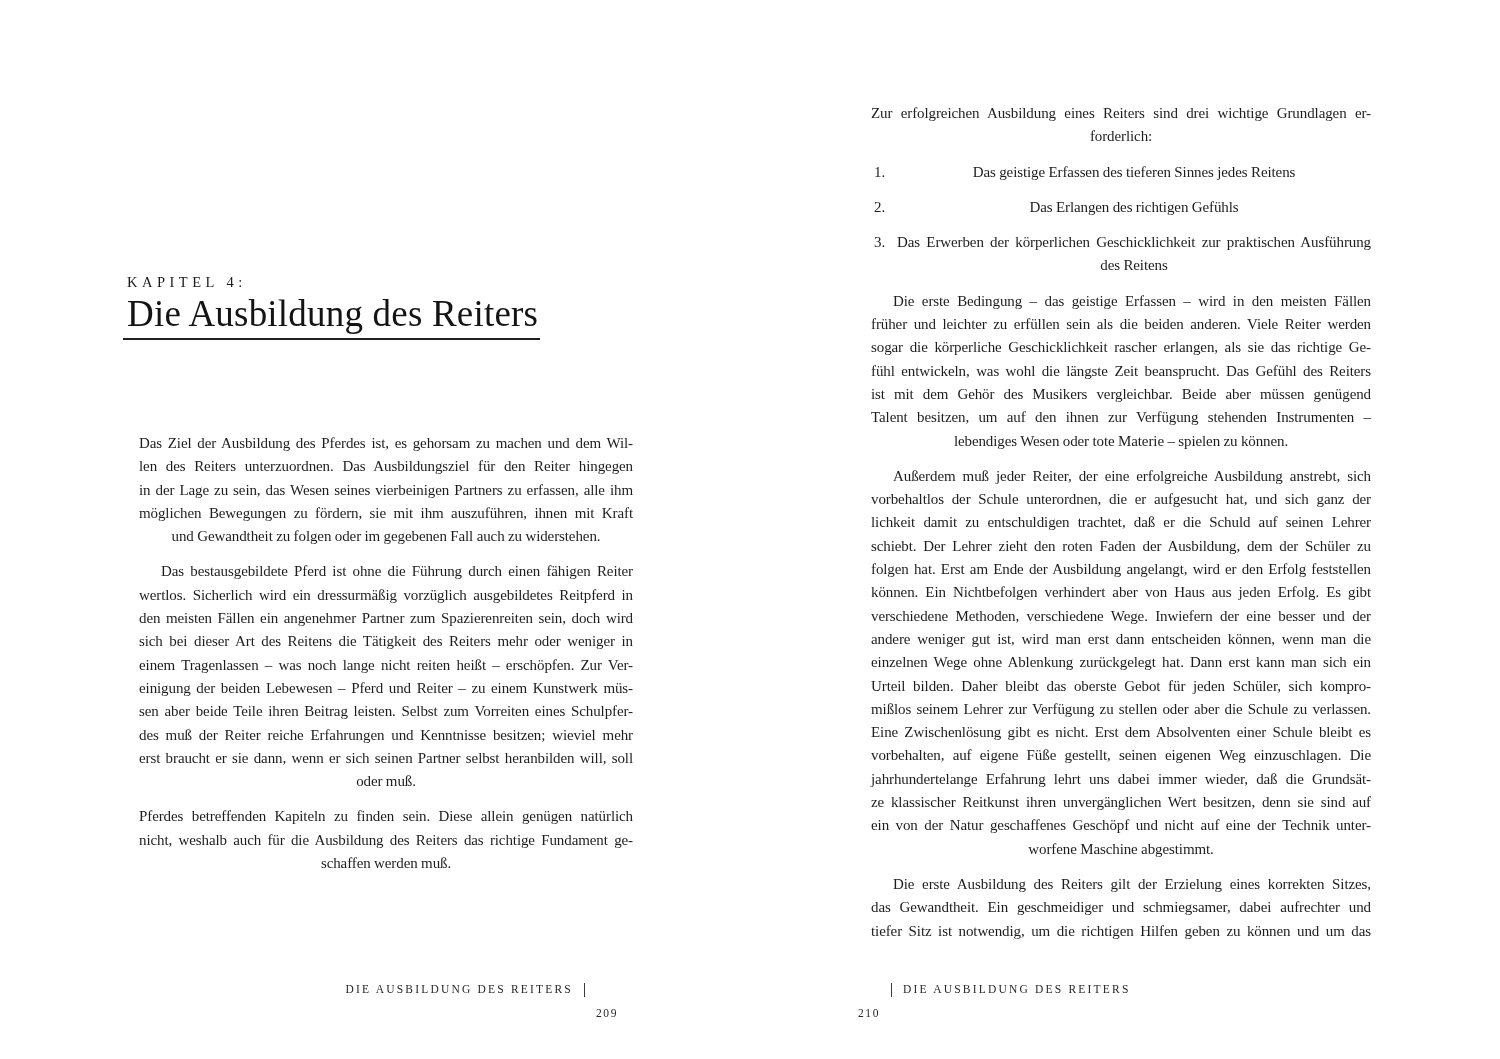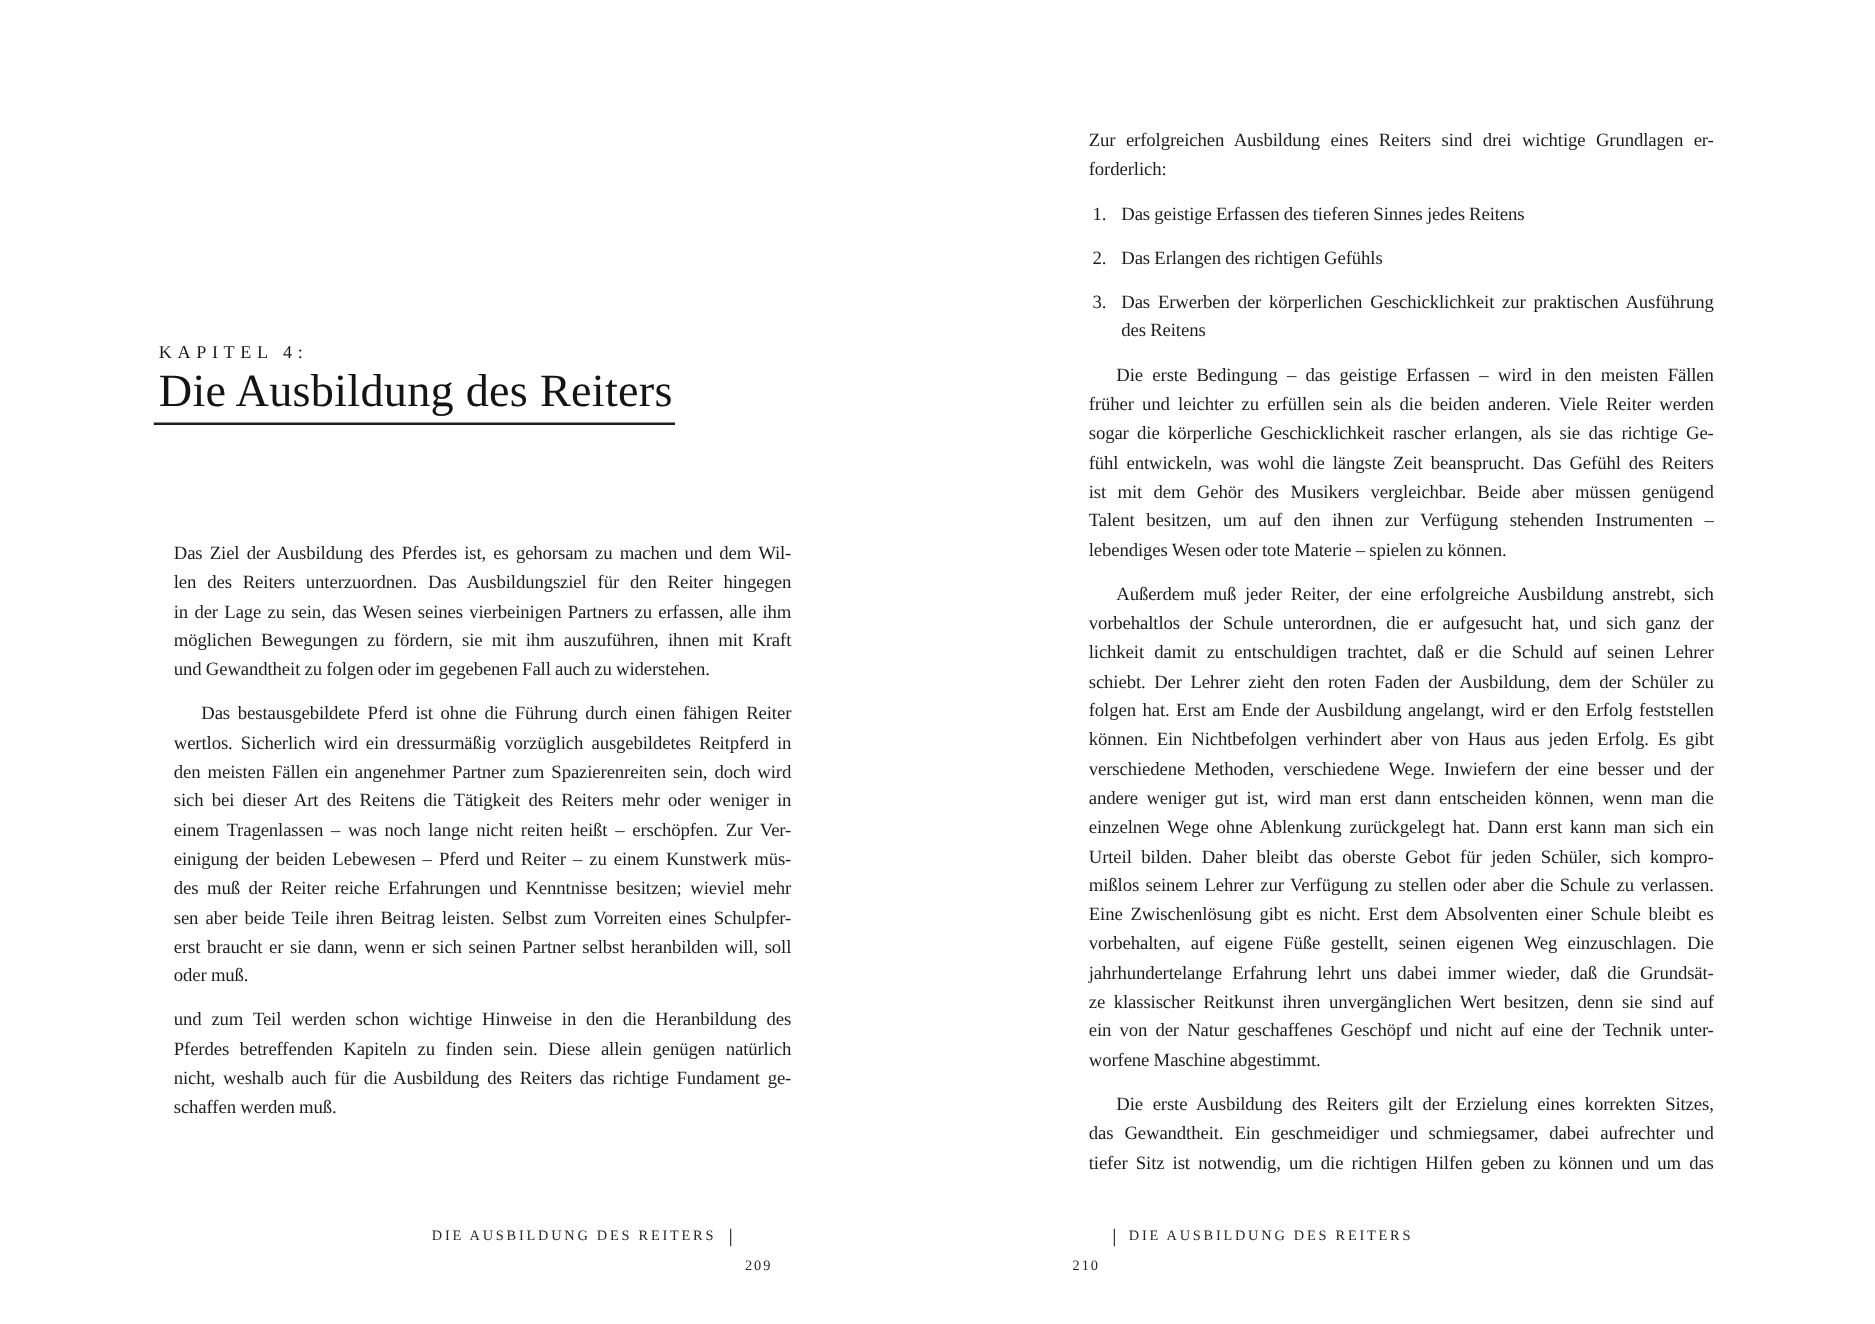--- a/index.html
+++ b/index.html
@@ -44,21 +44,21 @@
     position: absolute;
     font-size: 15px;
     line-height: 23.3px;
     letter-spacing: -0.1px;
     word-spacing: -0.2px;
     color: #1d1d1d;
   }
   #left-body  { left: 127px; top: 420px; width: 518px; }
   #right-body { left: 859px; top: 90px;  width: 524px; }
   .block { margin: 12px; }
-  .line { text-align: left; }
+  .line { text-align: center; }
   .line.just {
     text-align: justify;
     -moz-text-align-last: justify;
     text-align-last: justify;
   }
   .line.ind { text-indent: 22px; }
   .block.li { position: relative; padding-left: 26px; }
   .block.li .marker {
     position: absolute;
     left: 3px;
@@ -104,27 +104,26 @@
           <div class="line just">möglichen Bewegungen zu fördern, sie mit ihm auszuführen, ihnen mit Kraft</div>
           <div class="line">und Gewandtheit zu folgen oder im gegebenen Fall auch zu widerstehen.</div>
         </div>
         <div class="block">
           <div class="line just ind">Das bestausgebildete Pferd ist ohne die Führung durch einen fähigen Reiter</div>
           <div class="line just">wertlos. Sicherlich wird ein dressurmäßig vorzüglich ausgebildetes Reitpferd in</div>
           <div class="line just">den meisten Fällen ein angenehmer Partner zum Spazierenreiten sein, doch wird</div>
           <div class="line just">sich bei dieser Art des Reitens die Tätigkeit des Reiters mehr oder weniger in</div>
           <div class="line just">einem Tragenlassen – was noch lange nicht reiten heißt – erschöpfen. Zur Ver-</div>
           <div class="line just">einigung der beiden Lebewesen – Pferd und Reiter – zu einem Kunstwerk müs-</div>
+          <div class="line just">sen aber beide Teile ihren Beitrag leisten. Selbst zum Vorreiten eines Schulpfer-</div>
           <div class="line just">des muß der Reiter reiche Erfahrungen und Kenntnisse besitzen; wieviel mehr</div>
-          <div class="line just">sen aber beide Teile ihren Beitrag leisten. Selbst zum Vorreiten eines Schulpfer-</div>
           <div class="line just">erst braucht er sie dann, wenn er sich seinen Partner selbst heranbilden will, soll</div>
           <div class="line">oder muß.</div>
         </div>
         <div class="block">
-          <div class="line just">und zum Teil werden schon wichtige Hinweise in den die Heranbildung des</div>
           <div class="line just">Pferdes betreffenden Kapiteln zu finden sein. Diese allein genügen natürlich</div>
           <div class="line just">nicht, weshalb auch für die Ausbildung des Reiters das richtige Fundament ge-</div>
           <div class="line">schaffen werden muß.</div>
         </div>
       </div>
     <div class="footer footer-left">
       <span class="runhead">DIE AUSBILDUNG DES REITERS</span>
       <span class="fbar"></span>
       <span class="pagenum">209</span>
     </div>

